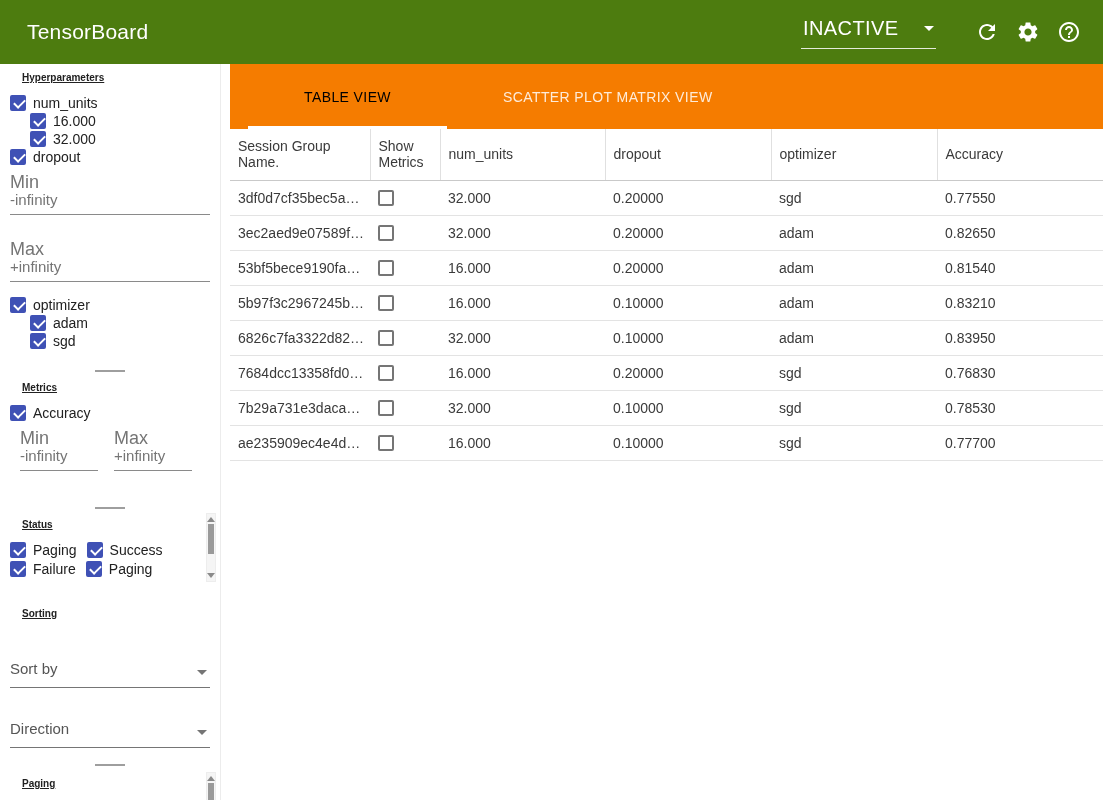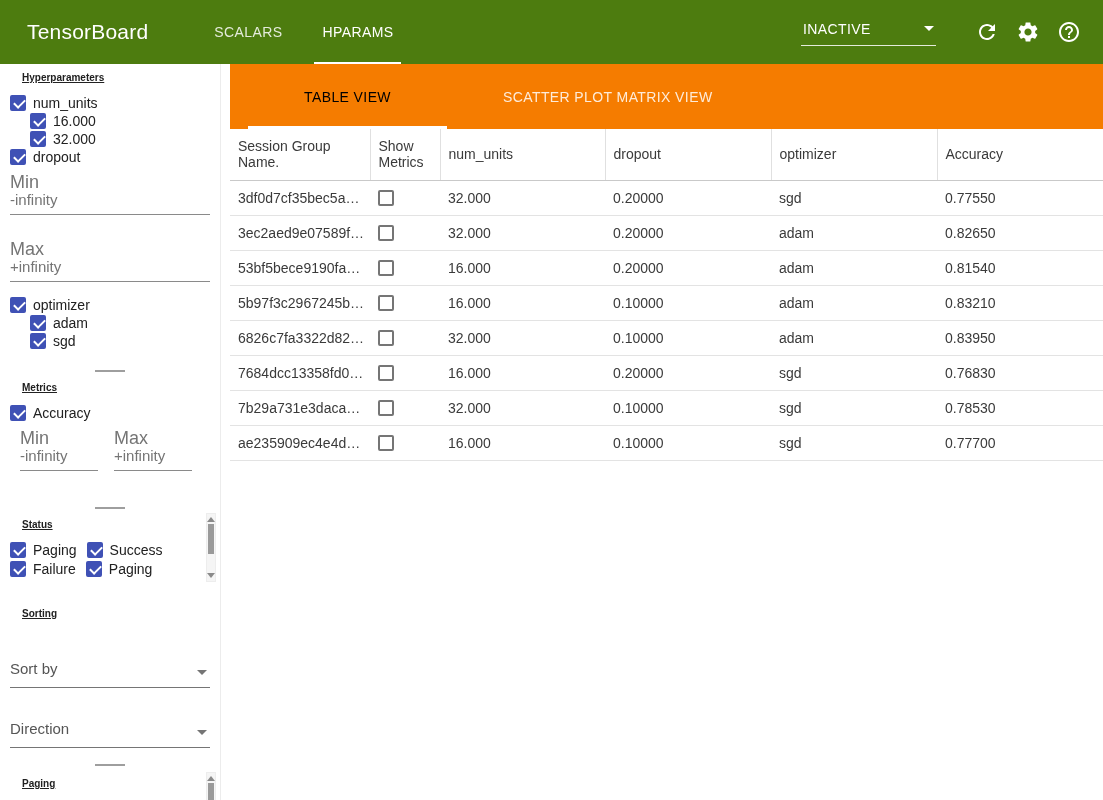--- a/index.html
+++ b/index.html
@@ -11,21 +11,21 @@
   .app-title { font-size:21px; font-weight:400; margin-left:27px; letter-spacing:.2px; }
   .nav-tabs { display:flex; height:100%; margin-left:46px; }
   .nav-tab { display:flex; align-items:center; padding:0 20px; font-size:14px;
              letter-spacing:.4px; color:rgba(255,255,255,.85); cursor:pointer; position:relative; }
   .nav-tab.active { color:#fff; }
   .nav-tab.active::after { content:""; position:absolute; left:12px; right:12px; bottom:0;
                            height:2px; background:#fff; }
   .topbar-right { margin-left:auto; display:flex; align-items:center; margin-right:22px; }
   .status-dd { width:135px; display:flex; align-items:center; justify-content:space-between;
                border-bottom:1px solid rgba(255,255,255,.85); padding:2px 2px 8px 2px;
-               font-size:14px; letter-spacing:.4px; cursor:pointer; margin-right:22px; }
+               font-size:20px; letter-spacing:.4px; cursor:pointer; margin-right:22px; }
   .arrow-down-white { width:0; height:0; border-left:5px solid transparent;
                       border-right:5px solid transparent; border-top:5px solid #fff; }
   .icon-btn { width:24px; height:24px; margin-left:17px; cursor:pointer; flex:none; }
   .icon-btn svg { width:24px; height:24px; fill:#fff; }
 
   
   .layout { display:flex; height:736px; }
 
   
   .sidebar { width:221px; flex:none; background:#fff; border-right:1px solid #ececec;
@@ -91,24 +91,20 @@
   table.hparams th + th { border-left:1px solid #e0e0e0; }
   table.hparams td { height:35px; font-size:14px; color:#3a3a3a; padding:0 8px;
                      border-bottom:1px solid #e3e3e3; white-space:nowrap; overflow:hidden; }
   td.cb-cell .cb { vertical-align:middle; cursor:pointer; }
 </style>
 </head>
 <body>
 
 <header class="topbar">
   <div class="app-title">TensorBoard</div>
-  <nav class="nav-tabs">
-    <div class="nav-tab">SCALARS</div>
-    <div class="nav-tab active">HPARAMS</div>
-  </nav>
   <div class="topbar-right">
     <div class="status-dd">
       <span>INACTIVE</span>
       <span class="arrow-down-white"></span>
     </div>
     <span class="icon-btn">
       <svg viewBox="0 0 24 24">
           <path d="M17.65 6.35C16.2 4.9 14.21 4 12 4c-4.42 0-7.99 3.58-7.99 8s3.57 8 7.99 8c3.73 0 6.84-2.55 7.73-6h-2.08c-.82 2.33-3.04 4-5.65 4-3.31 0-6-2.69-6-6s2.69-6 6-6c1.66 0 3.14.69 4.22 1.78L13 11h7V4l-2.35 2.35z"></path>
         </svg>
     </span>

